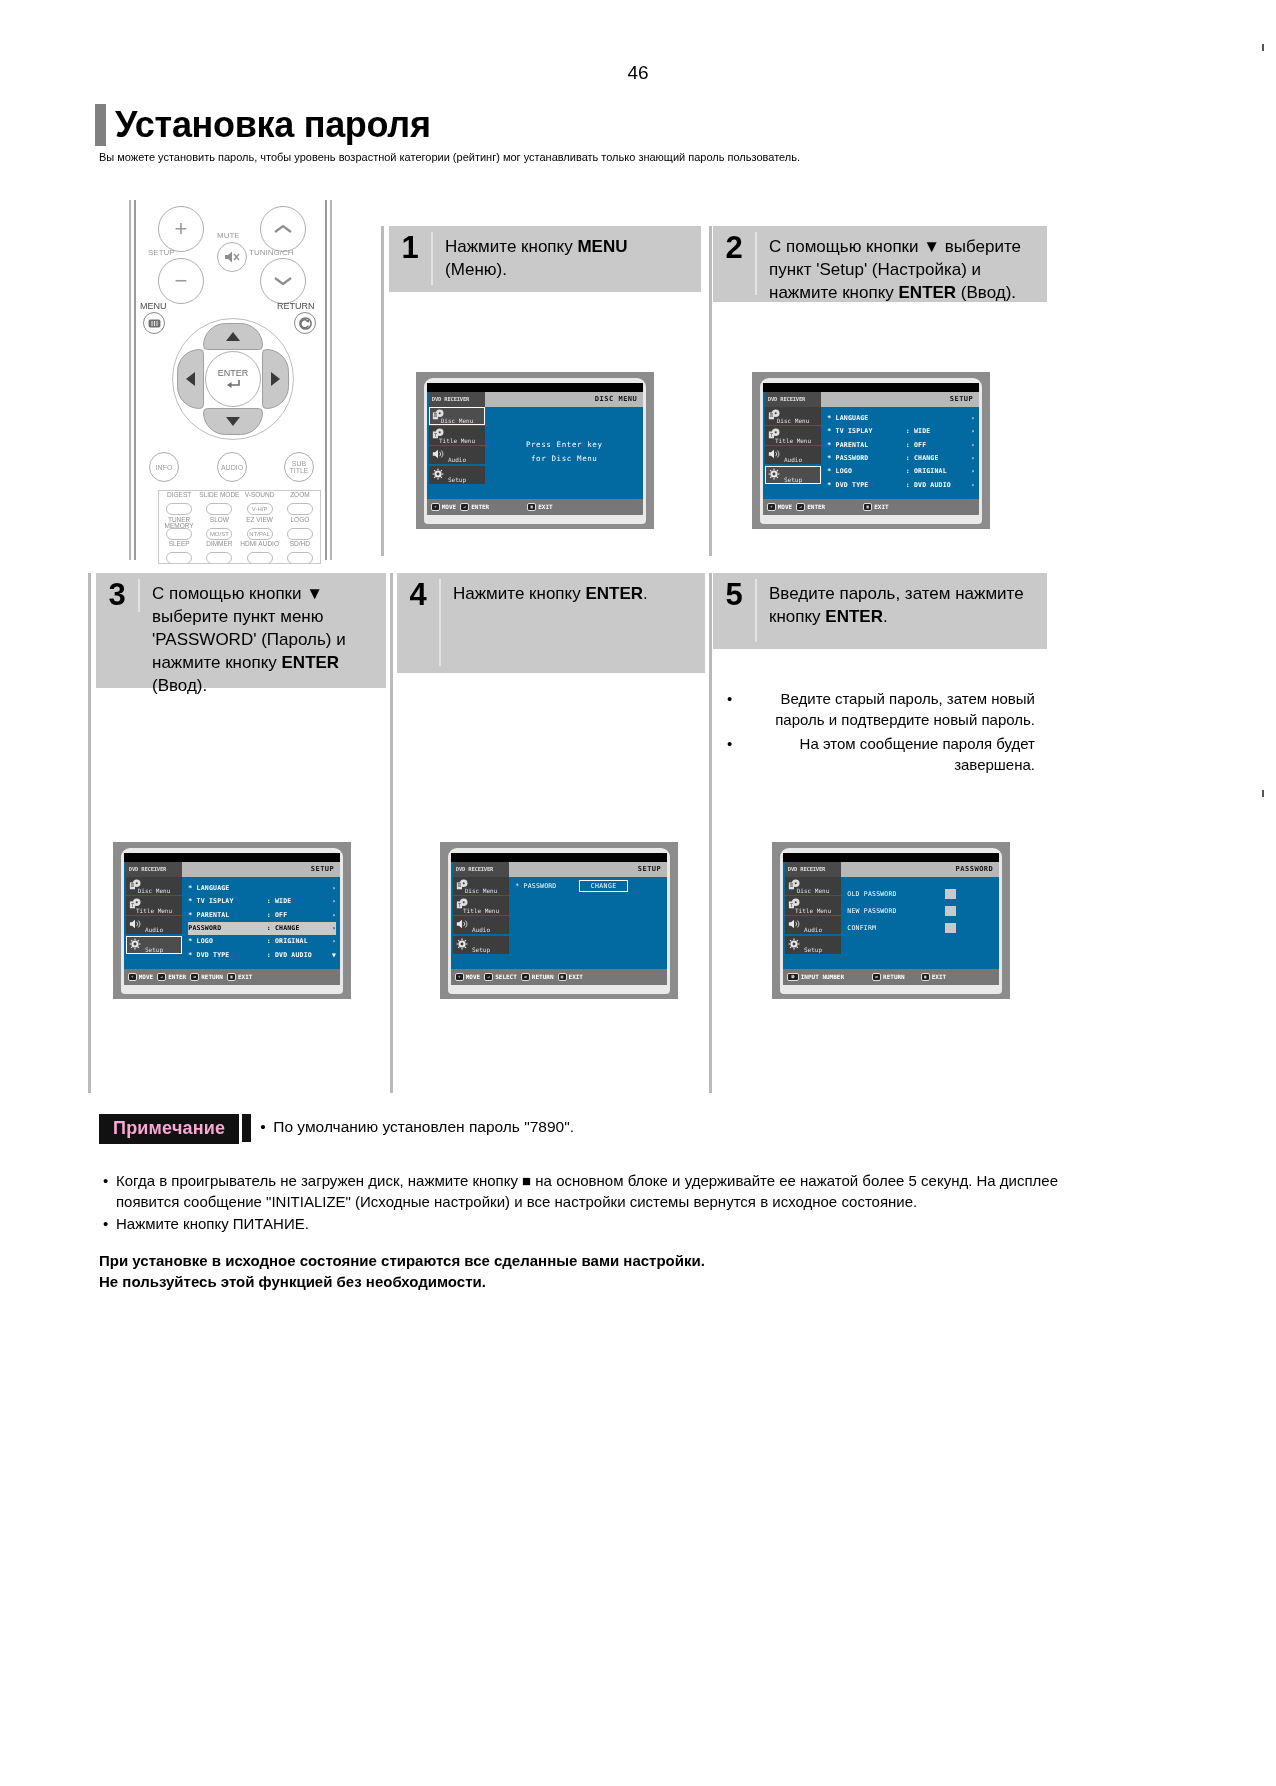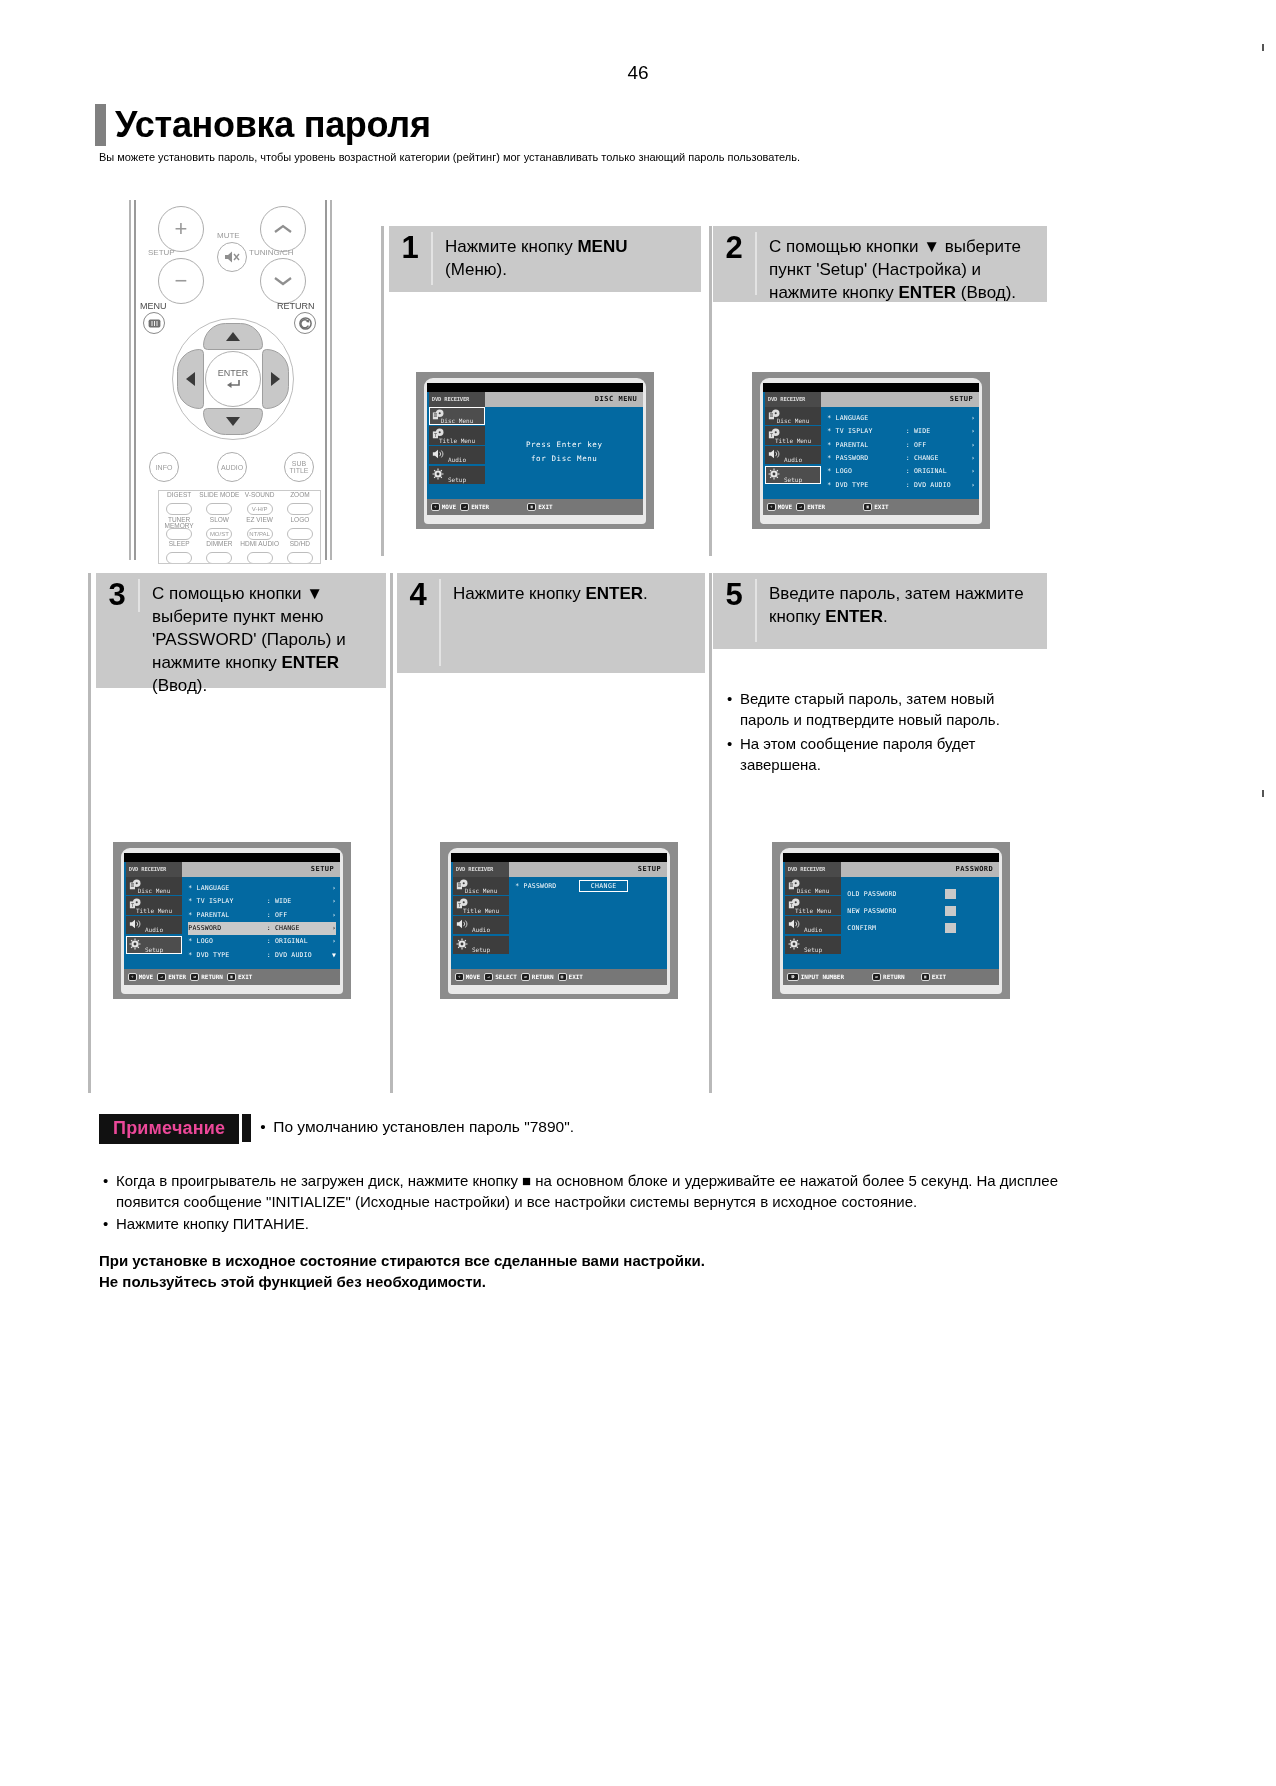--- a/index.html
+++ b/index.html
@@ -134,21 +134,21 @@
     color:#e2e2e2; font-size:6px; display:flex; align-items:flex-end;
     justify-content:center; padding-bottom:1px;
   }
   .osd-item.sel { outline:1.5px solid #fff; outline-offset:-1px; background:#4d4d4d; }
   .osd-ico { position:absolute; left:3px; top:2px; width:12px; height:12px; }
   .osd-main { position:absolute; left:28%; top:18%; right:1%; bottom:13%; color:#fff; }
   .osd-center { position:absolute; inset:0; display:flex; flex-direction:column;
                 align-items:center; justify-content:center; font-size:7.5px; line-height:1.9; letter-spacing:.6px; }
   .osd-rows { position:absolute; inset:0; padding:3% 2px 0 4px; }
   .osd-row { display:flex; font-size:6.5px; letter-spacing:.2px; line-height:1.0;
-             height:15.5%; align-items:center; white-space:nowrap; }
+             height:15.5%; align-items:center; white-space:nowrap;font-weight:bold; }
   .osd-row .k { width:53%; }
   .osd-row .v { flex:1; }
   .osd-row .c { width:8px; text-align:right; }
   .osd-row.hl { background:#c9c9c9; color:#000; }
   .osd-bottombar {
     position:absolute; left:0; right:0; bottom:0; height:12%;
     background:#777; display:flex; align-items:center; gap:4px; padding-left:4px;
     color:#fff; font-size:6px; font-weight:bold;
   }
   .bb-item { display:flex; align-items:center; gap:2px; }
@@ -157,30 +157,30 @@
   .osd-pwrow { display:flex; align-items:center; font-size:6.5px; letter-spacing:.2px; margin-bottom:7px; }
   .osd-pwrow .lab { width:68%; }
   .osd-pwbox { width:11px; height:10px; background:#c9c9c9; }
   .osd-change {
     position:absolute; left:44%; top:4%; width:32%; height:13%;
     border:1px solid #fff; color:#fff; font-size:6.5px;
     display:flex; align-items:center; justify-content:center; letter-spacing:.4px;
   }
 
   
-  .bullets { position:absolute; font-size:15px; line-height:1.4; }
+  .bullets { position:absolute; font-size:15px; line-height:1.4;text-align:right; }
   .bullets li { margin-bottom:3px; }
   ul.b { margin:0; padding-left:17px; list-style:none; }
   ul.b > li { position:relative; }
   ul.b > li:before { content:"\2022"; position:absolute; left:-13px; top:0; }
 
   
   .note-wrap { position:absolute; left:99px; top:1114px; display:flex; align-items:flex-start; }
   .note-badge {
-    background:#111; color:#ec4899; font-size:18px; font-weight:bold;
+    background:#111; color:#f9a8d4; font-size:18px; font-weight:bold;
     padding:4px 14px 5px 14px; letter-spacing:.2px;
   }
   .note-tick { width:9px; height:28px; background:#111; margin-left:3px; }
   .note-text { font-size:15.5px; margin-left:22px; padding-top:4px; position:relative; }
   .note-text:before { content:"\2022"; position:absolute; left:-13px; top:4px; }
 
   
   .footer { position:absolute; left:99px; top:1170px; width:960px; font-size:15px; line-height:1.42; }
   .footer h4 { margin:0 0 5px 0; font-size:15.5px; font-weight:bold; }
   .footer p.strong { margin:0; font-weight:bold; }

